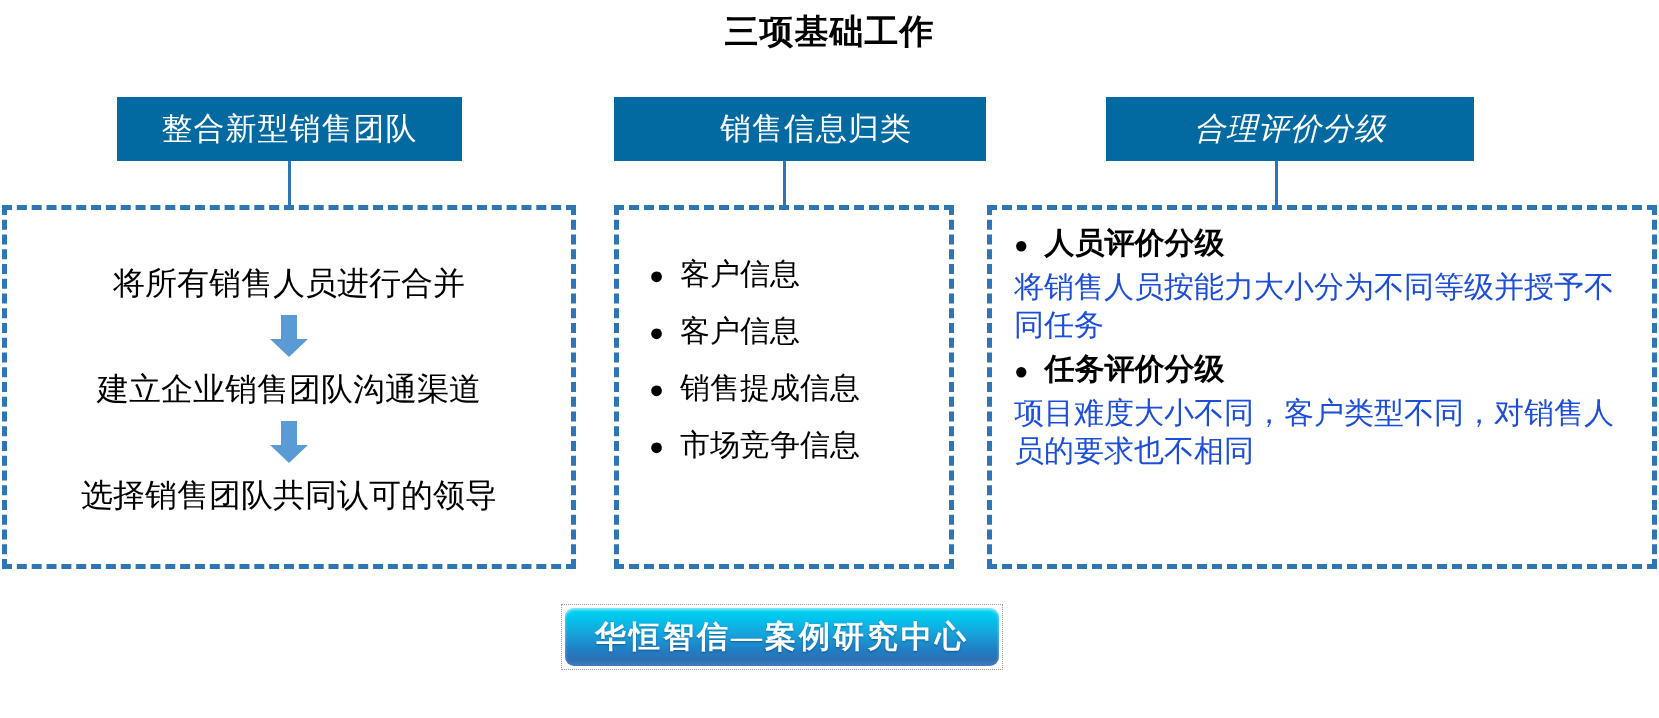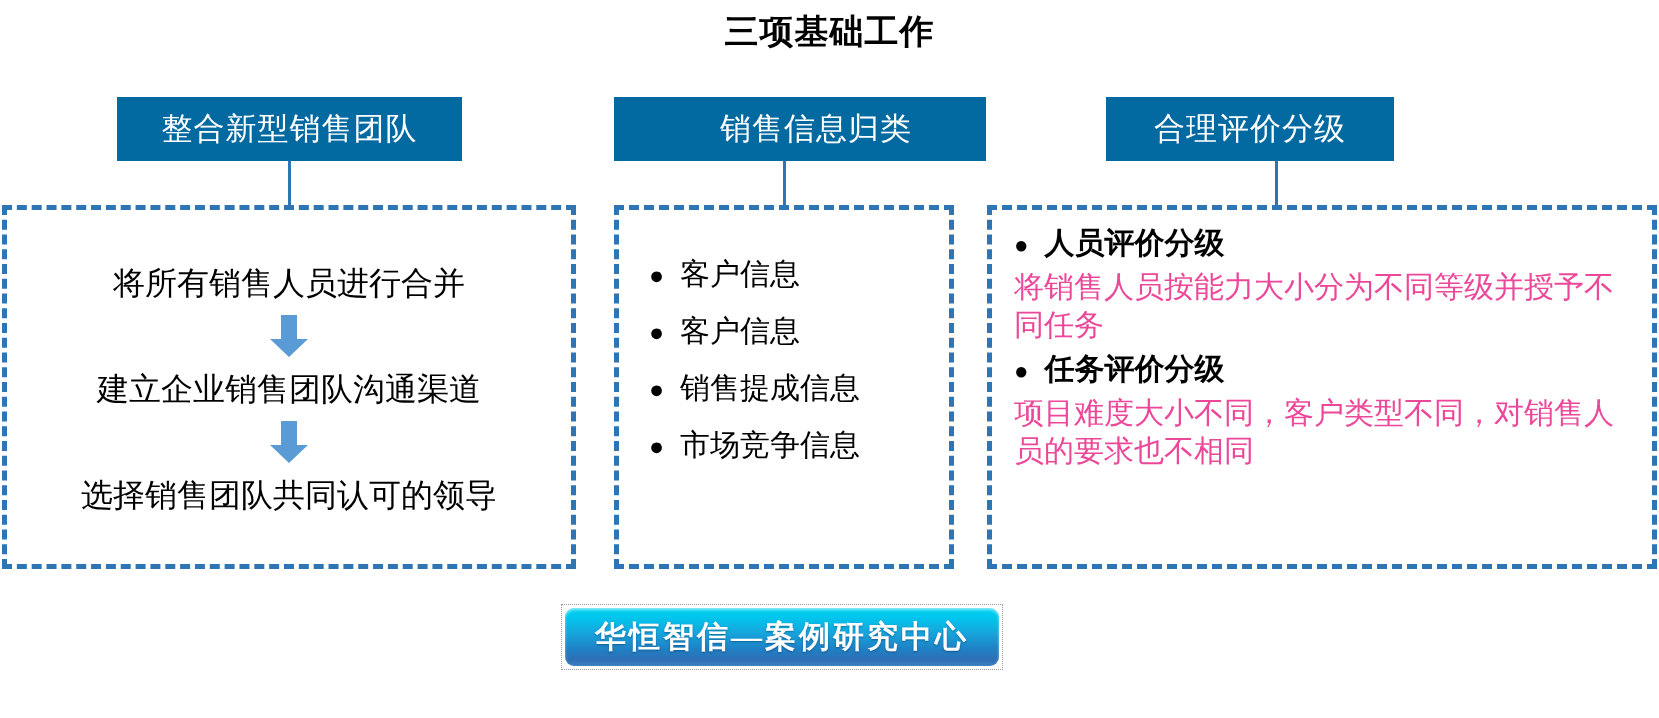--- a/index.html
+++ b/index.html
@@ -44,21 +44,21 @@
     color: #ffffff;
     font-size: 31px;
     line-height: 64px;
     height: 64px;
     text-align: center;
     white-space: nowrap;
     letter-spacing: 1px;
   }
   #hdr1 { left: 117px; top: 97px; width: 345px; }
   #hdr2 { left: 614px; top: 97px; width: 340px; padding-left: 32px; }
-  #hdr3 { left: 1106px; top: 97px; width: 288px; }
+  #hdr3 { left: 1106px; top: 97px; width: 368px; font-style: italic; }
 
   
   .connector {
     position: absolute;
     width: 3px;
     background: #2E75B6;
     top: 161px;
     height: 46px;
   }
   #conn1 { left: 288px; }
@@ -153,21 +153,21 @@
   .detail-head .dot { font-size: 24px; margin-right: 16px; }
   .detail-head-text {
     font-size: 30px;
     font-weight: bold;
     line-height: 38px;
     color: #000000;
   }
   .detail-body {
     font-size: 30px;
     line-height: 38px;
-    color: #ec4899;
+    color: #1d4ed8;
     max-width: 600px;
   }
 
   
   #banner-wrap {
     position: absolute;
     left: 561px;
     top: 604px;
     width: 442px;
     height: 66px;

